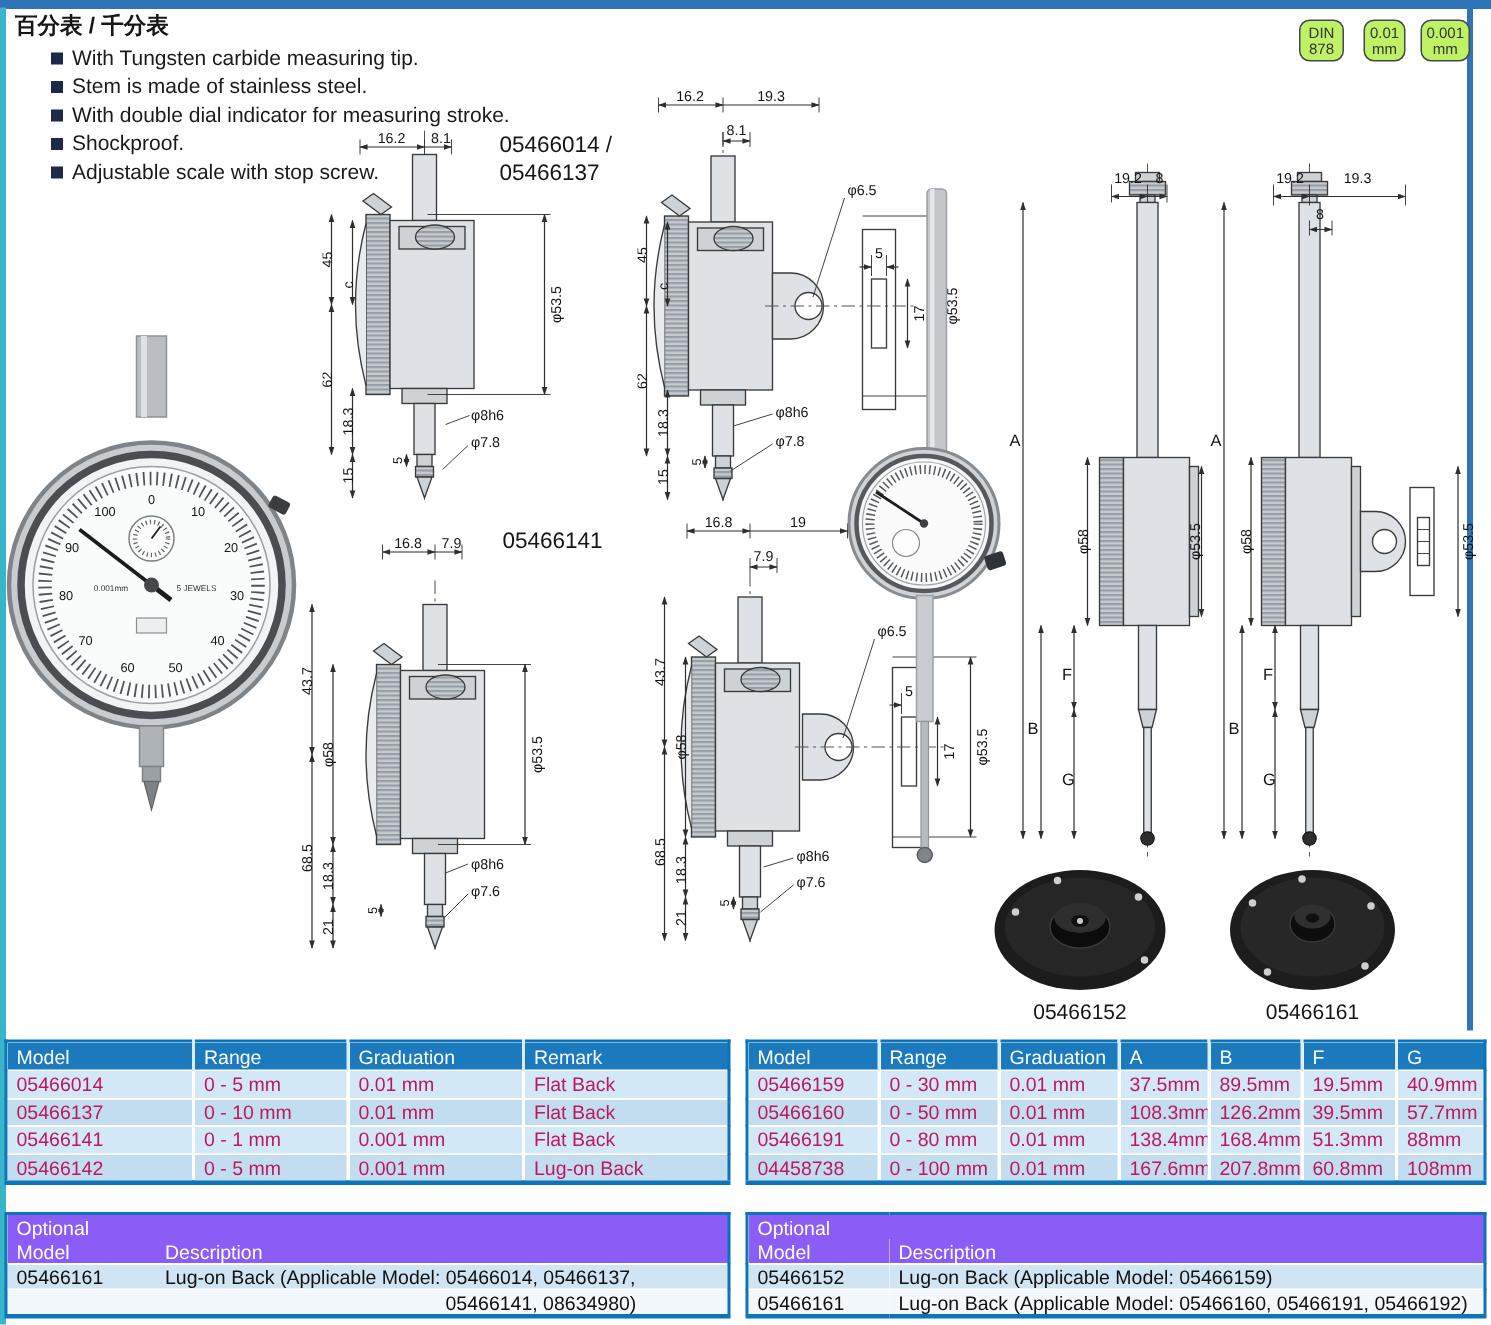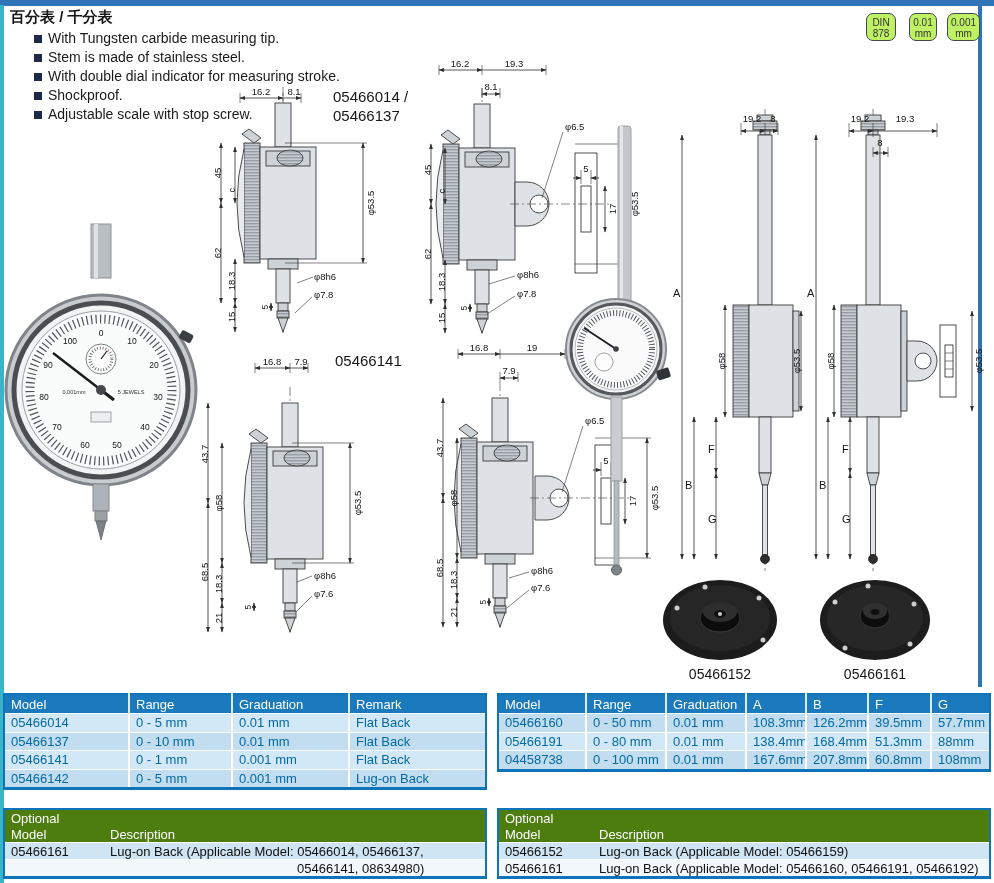--- a/index.html
+++ b/index.html
@@ -29,28 +29,28 @@
   .part2{fill:#cdd2d7;stroke:#3a3a3a;stroke-width:0.9;}
   .cl{stroke:#555;stroke-width:0.7;stroke-dasharray:9 3 2 3;fill:none;}
   .outline{fill:none;stroke:#3a3a3a;stroke-width:0.9;}
   .hole{fill:#fff;stroke:#3a3a3a;stroke-width:0.9;}
   
   table.spec{position:absolute;border-collapse:collapse;font-size:13px;table-layout:fixed;
              border:2px solid #0d74ba;border-bottom-width:3px;}
   table.spec th{background:#1b79bd;color:#fff;font-weight:normal;text-align:left;
                 padding:1px 6px;height:16px;border-right:2px solid #dcecf7;overflow:hidden;}
   table.spec td{padding:1px 6px;height:15.5px;border-right:2px solid #fff;border-top:1px solid #fff;
-                color:#0369a1;overflow:hidden;white-space:nowrap;}
+                color:#be185d;overflow:hidden;white-space:nowrap;}
   table.spec th:last-child, table.spec td:last-child{border-right:none;}
   table.spec tr.odd td{background:#d3e8f6;}
   table.spec tr.even td{background:#c2ddf0;}
   table.opt{position:absolute;border-collapse:collapse;font-size:13px;table-layout:fixed;
             border:2px solid #0d74ba;border-bottom-width:3px;}
   table.opt td{padding:0 6px;height:16px;overflow:hidden;white-space:nowrap;}
-  table.opt tr.blue td{background:#4d7c0f;color:#fff;}
+  table.opt tr.blue td{background:#8b5cf6;color:#fff;}
   table.opt tr.r1 td{background:#cfe5f4;border-top:1px solid #fff;color:#101010;}
   table.opt tr.r2 td{background:#f2f8fc;border-top:1px solid #fff;color:#101010;}
   td.cont{padding-left:193px !important;}
 </style>
 </head>
 <body>
 
 <svg width="0" height="0" style="position:absolute">
   <defs>
     <pattern id="knurl" width="4" height="3" patternUnits="userSpaceOnUse">
@@ -477,20 +477,29 @@
       <th>Model</th>
       <th>Range</th>
       <th>Graduation</th>
       <th>A</th>
       <th>B</th>
       <th>F</th>
       <th>G</th>
     </tr>
   </thead>
   <tbody>
+    <tr class="odd">
+      <td>05466159</td>
+      <td>0 - 30 mm</td>
+      <td>0.01 mm</td>
+      <td>37.5mm</td>
+      <td>89.5mm</td>
+      <td>19.5mm</td>
+      <td>40.9mm</td>
+    </tr>
     <tr class="even">
       <td>05466160</td>
       <td>0 - 50 mm</td>
       <td>0.01 mm</td>
       <td>108.3mm</td>
       <td>126.2mm</td>
       <td>39.5mm</td>
       <td>57.7mm</td>
     </tr>
     <tr class="odd">

